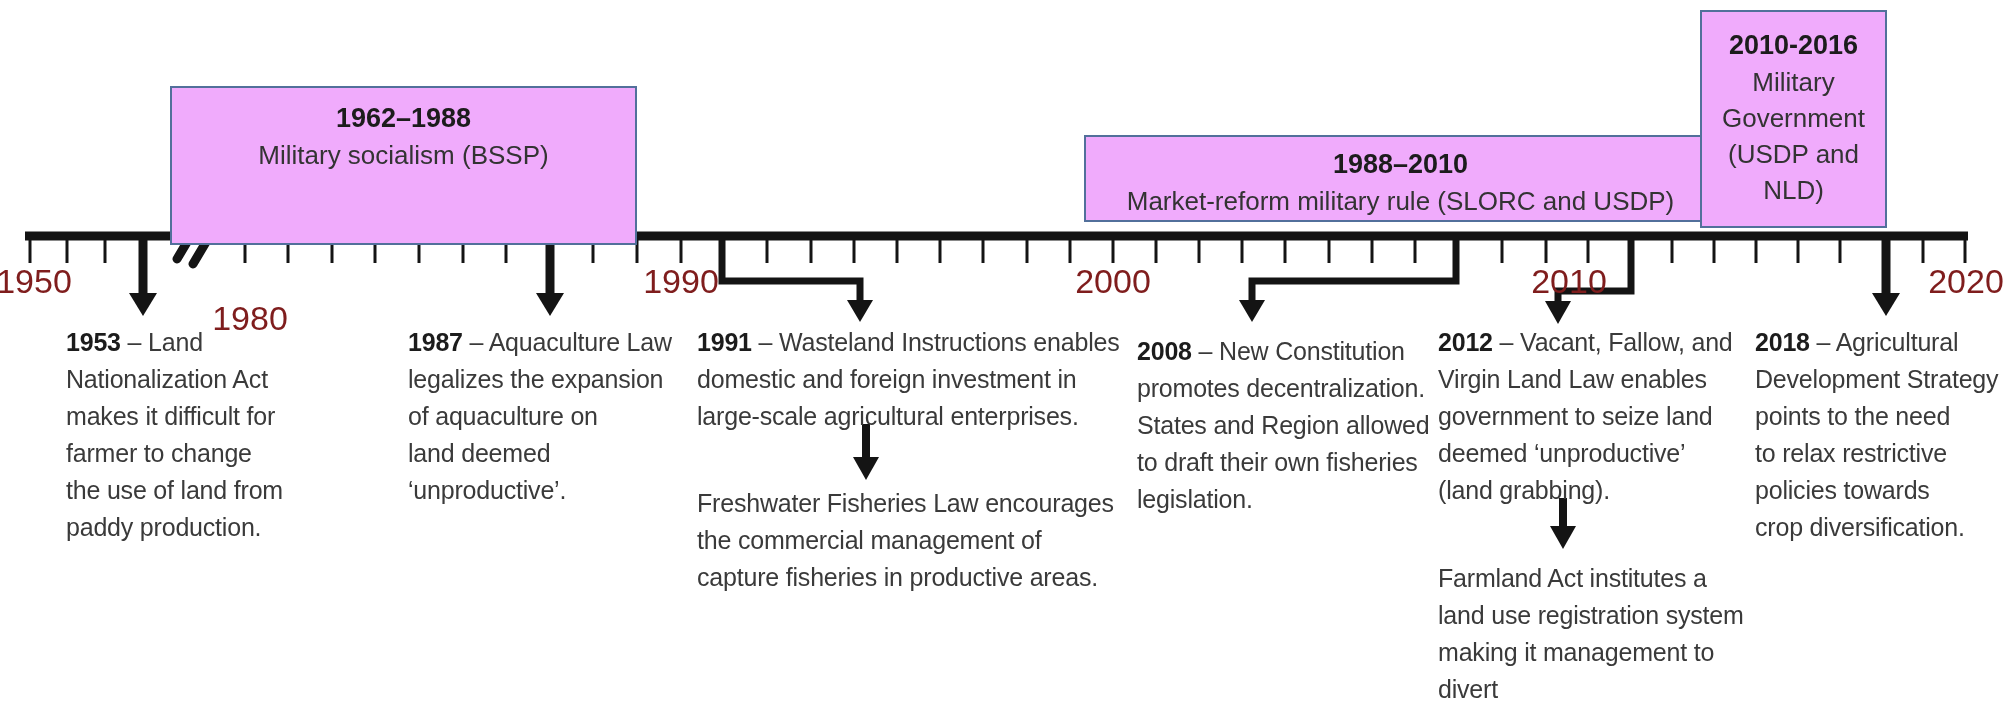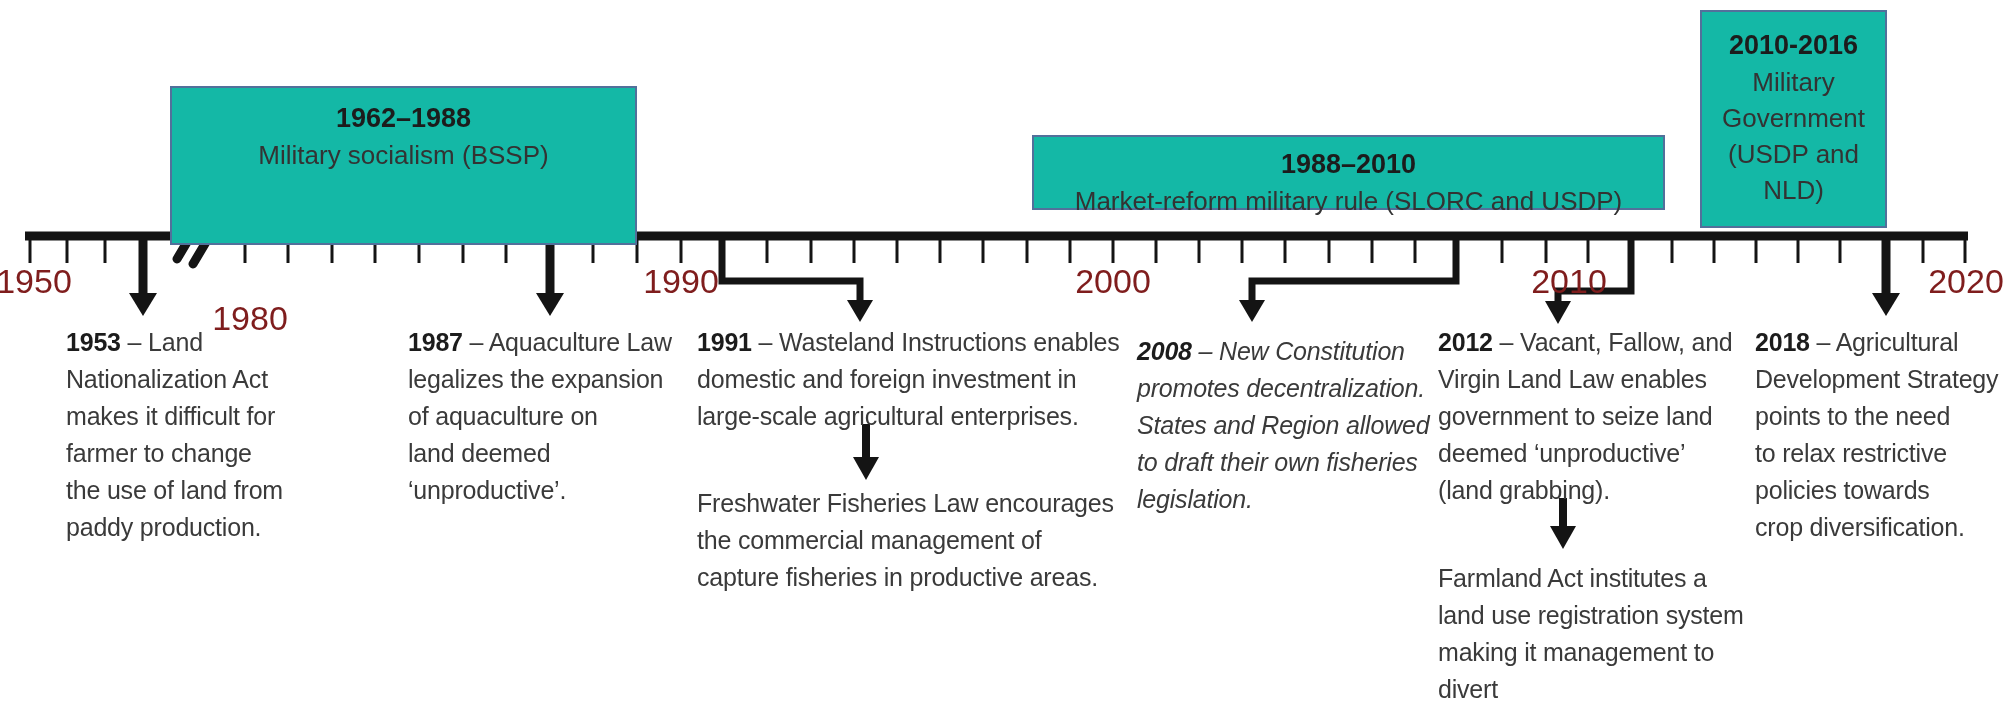--- a/index.html
+++ b/index.html
@@ -7,39 +7,39 @@
     position:relative;width:2008px;height:711px;background:#ffffff;overflow:hidden;
     font-family:"Liberation Sans", sans-serif;color:#3a3a3a;
   }
   #gfx{position:absolute;left:0;top:0;width:2008px;height:711px;}
   [data-name="axis-ticks"] line{stroke:#141414;stroke-width:3;}
   .axis-year{
     position:absolute;top:262px;transform:translateX(-50%);
     font-size:34px;color:#7f1d1d;white-space:nowrap;
   }
   .period-box{
-    position:absolute;box-sizing:border-box;background:#14b8a6;
+    position:absolute;box-sizing:border-box;background:#f0abfc;
     border:2px solid #52709b;text-align:center;
   }
   .period-range{display:block;font-weight:bold;font-size:27px;color:#1c1c1c;line-height:37px;white-space:pre-line;}
   .period-name{display:block;font-size:26px;color:#333333;line-height:36px;white-space:pre-line;}
   .event{
     position:absolute;font-size:25px;line-height:37px;white-space:pre-line;
     color:#3a3a3a;letter-spacing:-0.2px;
   }
   .event b{font-weight:bold;color:#1c1c1c;}
   #box-1 {left:170px; top:86px;  width:467px; height:159px; padding-top:12px;}
-  #box-2 {left:1032px;top:135px; width:633px; height:75px;  padding-top:9px;}
+  #box-2 {left:1084px;top:135px; width:633px; height:87px;  padding-top:9px;}
   #box-3 {left:1700px;top:10px;  width:187px; height:218px; padding-top:15px;}
   #yl-0{left:34px;} #yl-1{left:250px;margin-top:37px;} #yl-2{left:681px;}
   #yl-3{left:1113px;} #yl-4{left:1546px;margin-left:23px;} #yl-5{left:1966px;}
   #ev-0{left:66px;  top:324px; width:265px;}
   #ev-1{left:408px; top:324px; width:290px;}
   #ev-2{left:697px; top:324px; width:455px;}
-  #ev-3{left:1137px;top:333px; width:320px;font-style:italic;}
+  #ev-3{left:1137px;top:333px; width:320px;}
   #ev-4{left:1438px;top:324px; width:310px;}
   #ev-5{left:1755px;top:324px; width:250px;}
   #fu-0{left:697px; top:485px; width:455px;}
   #fu-1{left:1438px;top:560px; width:320px;}
 </style>
 </head>
 <body>
 
 <div id="canvas" data-name="timeline-canvas">
 

